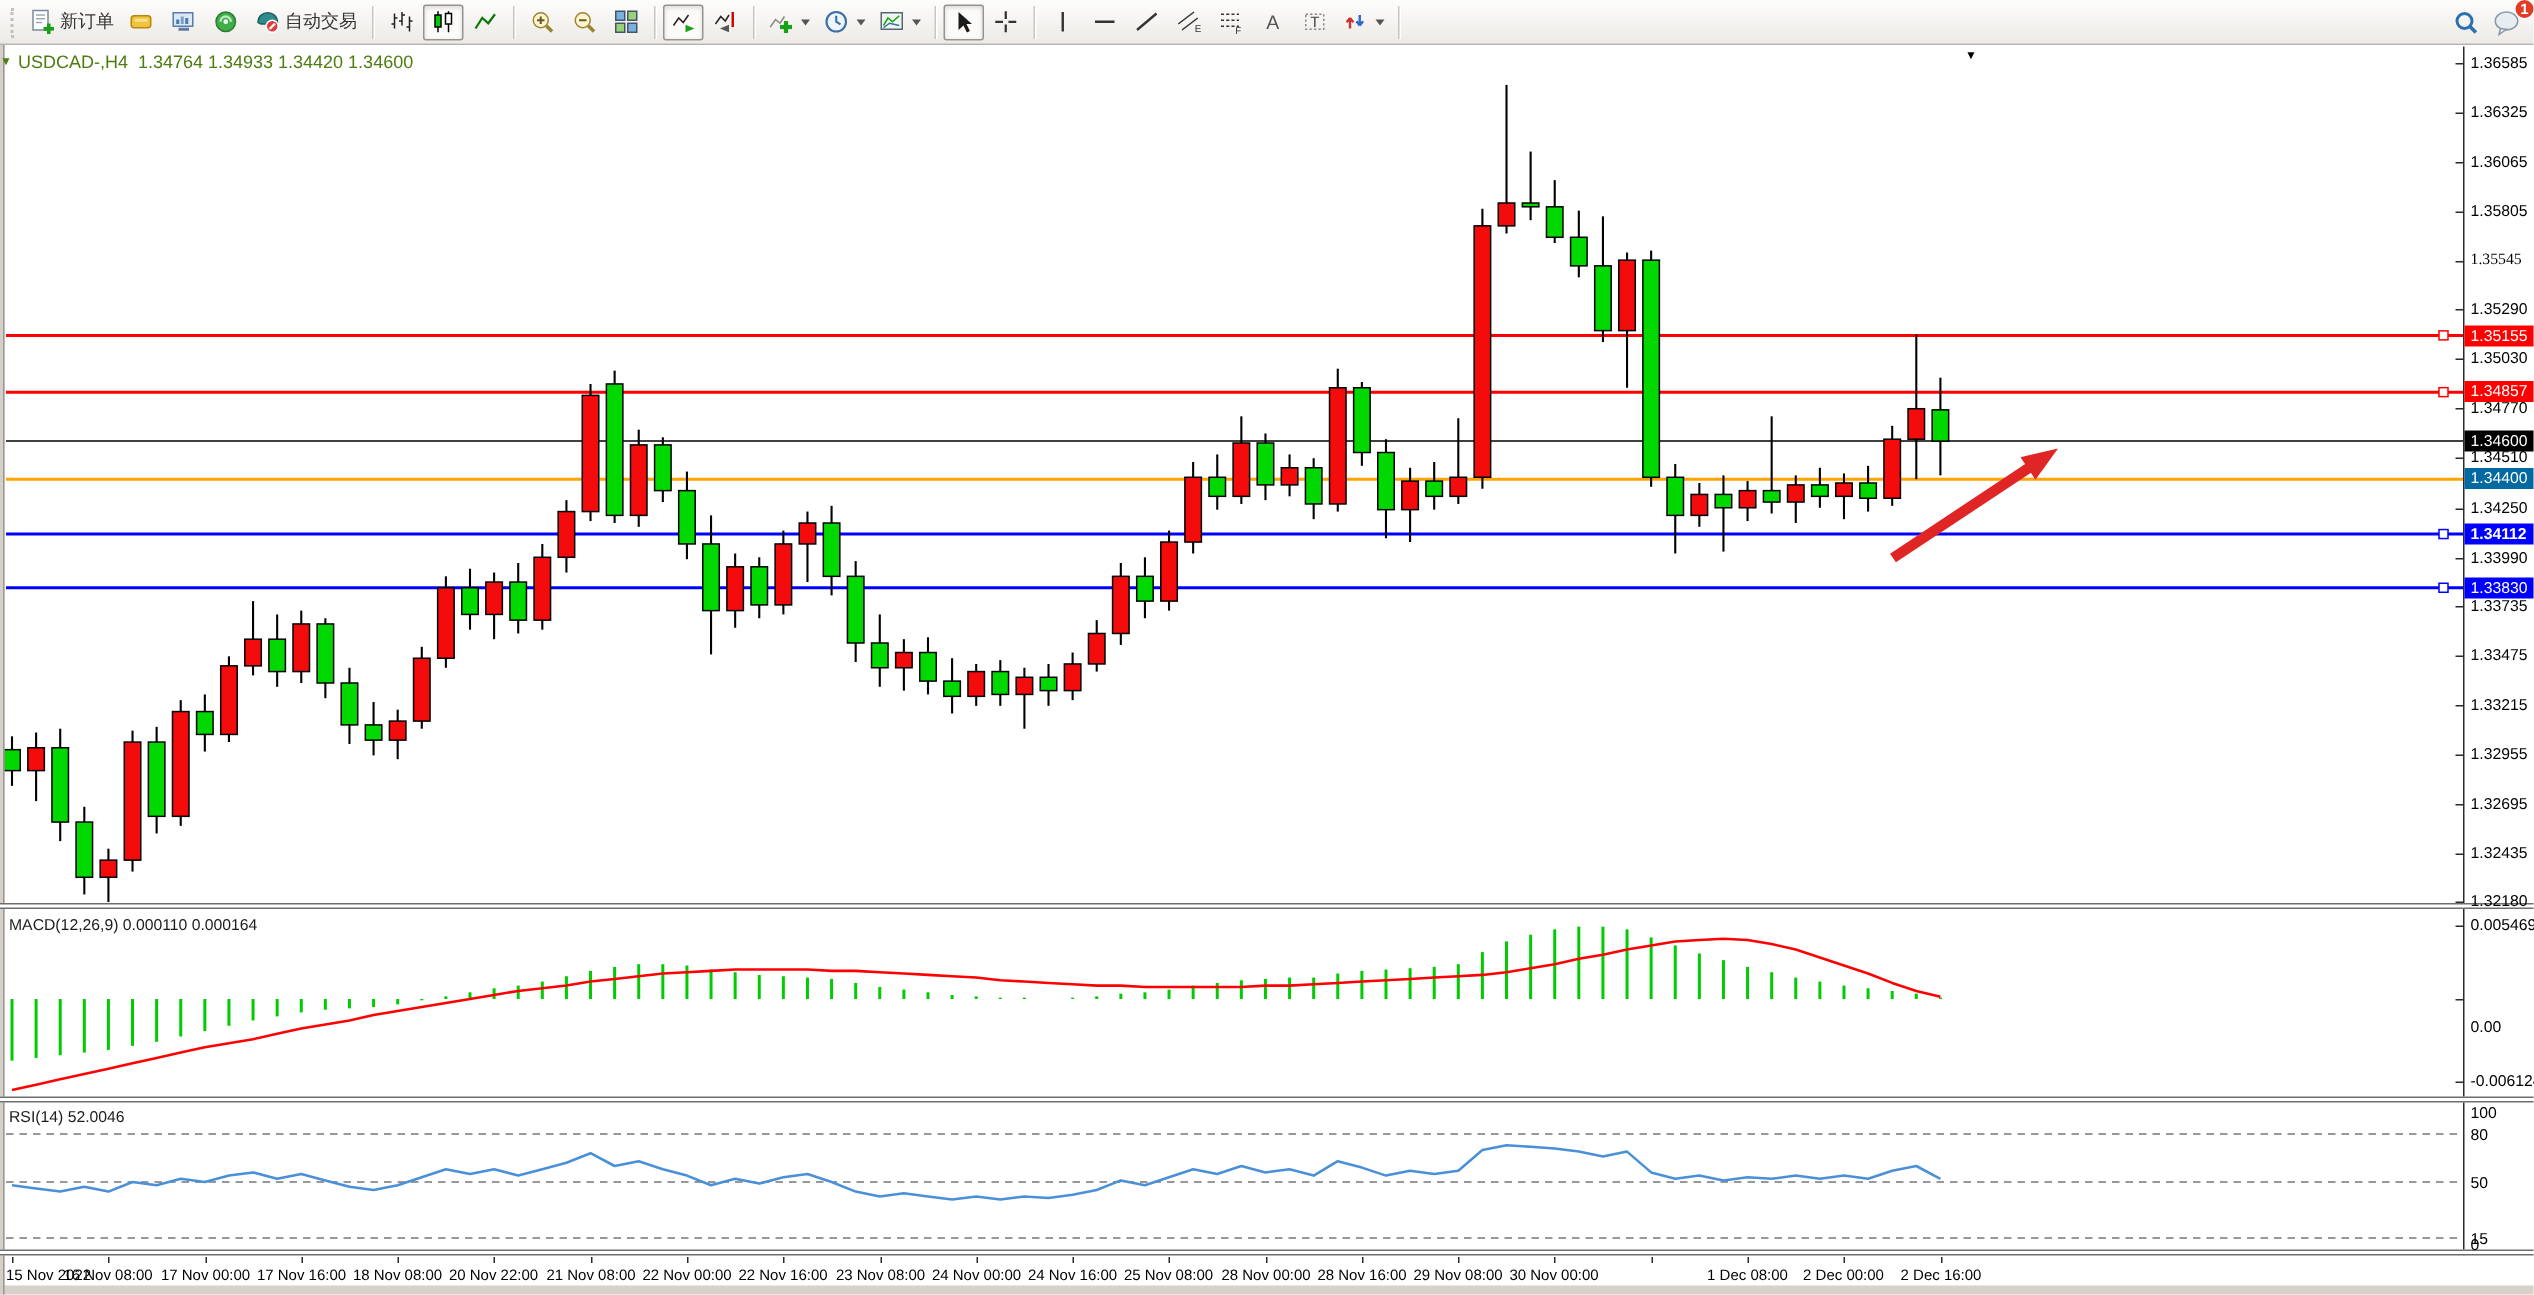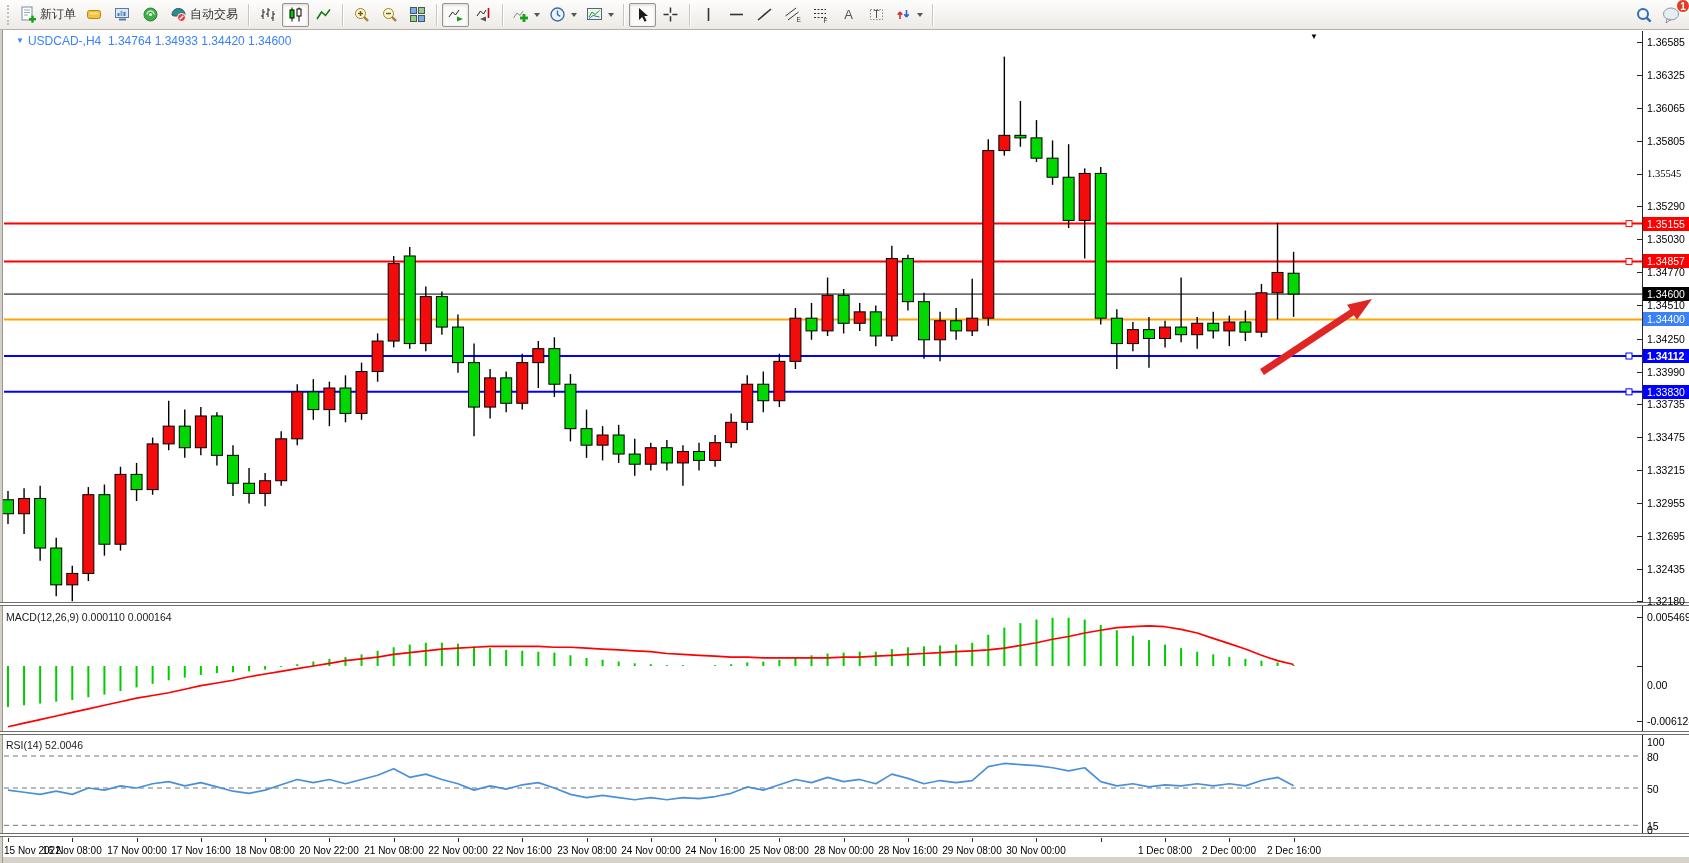--- a/index.html
+++ b/index.html
@@ -27,21 +27,21 @@
     font-size:10px; font-weight:bold; border-radius:8px; min-width:14px; height:14px;
     line-height:14px; text-align:center; border:1px solid #fff; }
   
   .chartwin { position:absolute; left:0; top:30px; width:1689px; height:833px; background:#fff; }
   .leftedge { position:absolute; left:0; top:30px; width:3px; height:833px;
     background:#d4d0c8; border-right:1px solid #9a9791; z-index:5; }
   .paneSep { position:absolute; left:0; width:1689px; height:4px; z-index:6;
     border-top:1px solid #6e6e6e; border-bottom:1px solid #6e6e6e; background:#fff; }
   .axisline { position:absolute; left:1642px; top:31px; width:1px; height:806px; background:#2a2a2a; z-index:4; }
   .bottomstrip { position:absolute; left:0; top:857px; width:1689px; height:6px; background:#d6d2ca; }
-  .chart-title { position:absolute; left:16px; top:34px; font-size:12px; color:#3b82f6; z-index:10; }
+  .chart-title { position:absolute; left:0; top:34px; font-size:12px; color:#4d7c0f; z-index:10; }
   .chart-title .tri { font-size:8px; vertical-align:2px; margin-right:4px; }
   .ind-label { position:absolute; left:6px; font-size:10.5px; color:#1c1c1c; z-index:10; }
   .menu-arrow { position:absolute; font-size:8px; color:#000; z-index:10; }
   .ptick { position:absolute; left:1647px; width:42px; font-size:10.5px; color:#000; z-index:7; }
   .ptickmark { position:absolute; left:1637px; width:5px; height:1px; background:#2a2a2a; z-index:7; }
   .pbadge { position:absolute; left:1643px; width:46px; height:14px; line-height:14px;
     color:#fff; font-size:10.5px; padding-left:4px; z-index:8; }
   .tlabel { position:absolute; font-size:10px; color:#000; white-space:nowrap; z-index:7; }
   .ttick { position:absolute; width:1px; height:4px; background:#2a2a2a; top:838px; z-index:7; }
   svg#plot { position:absolute; left:0; top:0; z-index:3; }
@@ -582,21 +582,21 @@
     <div class="ptick" style="top: 497px;">1.32955</div>
     <div class="ptickmark" style="top: 536px;"></div>
     <div class="ptick" style="top: 530px;">1.32695</div>
     <div class="ptickmark" style="top: 569px;"></div>
     <div class="ptick" style="top: 563px;">1.32435</div>
     <div class="ptickmark" style="top: 601px;"></div>
     <div class="ptick" style="top: 595px;">1.32180</div>
     <div class="pbadge" style="top: 217px; background: rgb(255, 0, 0);">1.35155</div>
     <div class="pbadge" style="top: 254px; background: rgb(255, 0, 0);">1.34857</div>
     <div class="pbadge" style="top: 287px; background: rgb(0, 0, 0);">1.34600</div>
-    <div class="pbadge" style="top: 312px; background: #3b82f6;">1.34400</div>
+    <div class="pbadge" style="top: 312px; background: #0369a1;">1.34400</div>
     <div class="pbadge" style="top: 349px; background: rgb(0, 0, 255); font-weight: bold;">1.34112</div>
     <div class="pbadge" style="top: 385px; background: rgb(0, 0, 255);">1.33830</div>
     <div class="ptick" style="top: 611px;">0.005469</div>
     <div class="ptickmark" style="top: 617px;"></div>
     <div class="ptick" style="top: 679px;">0.00</div>
     <div class="ptickmark" style="top: 666px;"></div>
     <div class="ptick" style="top: 715px;">-0.006124</div>
     <div class="ptickmark" style="top: 721px;"></div>
     <div class="ptick" style="top: 736px;">100</div>
     <div class="ptick" style="top: 751px;">80</div>

